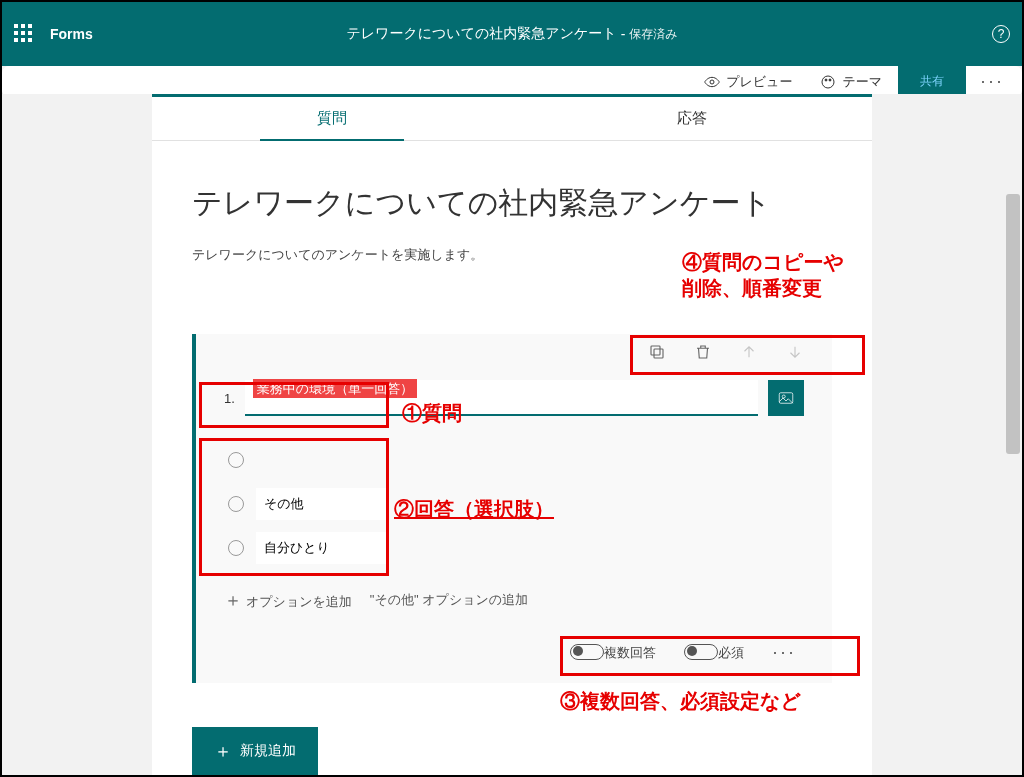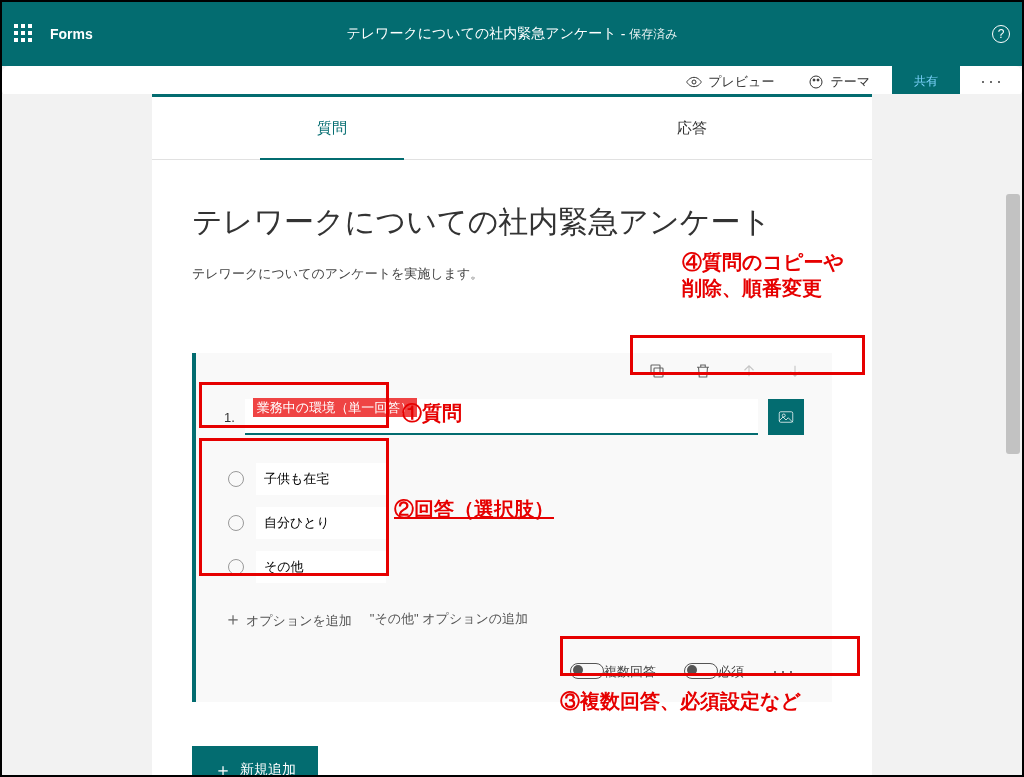--- a/index.html
+++ b/index.html
@@ -8,33 +8,33 @@
   
   .global-header { background: #036c70; color: #fff; height: 64px; display: flex; align-items: center; padding: 0 12px; font-size: 14px; position: relative; }
   .waffle { width: 20px; height: 20px; display: grid; grid-template-columns: repeat(3,4px); grid-template-rows: repeat(3,4px); gap: 3px; margin-right: 16px; }
   .waffle span { background: #fff; width: 4px; height:4px; }
   .app-name { font-weight: 600; }
   .form-title-wrap { position: absolute; left:0; right:0; text-align: center; display:flex; justify-content:center; align-items:center; gap:4px; pointer-events:none;}
   .form-title-status { font-size: 12px; opacity:.9; }
   .help-icon { margin-left: auto; width: 18px; height: 18px; border: 1.5px solid #fff; border-radius: 50%; display:flex; align-items:center; justify-content:center; font-size:12px; }
 
   
-  .command-bar { background: #fff; height: 32px; display: flex; align-items: center; justify-content: flex-end; gap: 10px; padding: 0 8px; border-bottom:1px solid #e1e1e1;border-radius:7px; }
+  .command-bar { background: #fff; height: 32px; display: flex; align-items: center; justify-content: flex-end; gap: 4px; padding: 0 8px; border-bottom:1px solid #e1e1e1;border-radius:7px; }
   .cmd-btn { display:flex; align-items:center; gap:6px; padding:6px 12px; font-size:13px; color:#333; cursor:pointer; }
   .cmd-btn svg { width:16px; height:16px; }
   .share-btn { background:#036c70; color:#7dd3fc; padding:10px 22px; font-size:12px; }
   .more-cmd { padding:6px 10px; font-size:18px; letter-spacing:2px; color:#555; }
 
   
   .work-area { position:absolute; top:92px; bottom:0; left:0; right:0; overflow:hidden; background:#f2f2f2; }
   .scrollbar-v { position:absolute; right:2px; top:100px; width:14px; height:260px; background:#c2c2c2; border-radius:3px; }
 
   
   .form-shell { width:720px; margin:0 auto; background:#fff; border-top:3px solid #036c70; min-height:900px; position:relative; }
-  .tabs { display:flex; height:63px; border-bottom:1px solid #e1e1e1; }
+  .tabs { display:flex; height:44px; border-bottom:1px solid #e1e1e1; }
   .tab { flex:1; display:flex; align-items:center; justify-content:center; font-size:15px; color:#333; cursor:pointer; position:relative; }
   .tab.active { color:#036c70; }
   .tab.active::after { content:""; position:absolute; bottom:-1px; left:30%; right:30%; height:2px; background:#036c70; }
 
   .form-body { padding: 42px 40px 20px 40px; }
   .form-title { font-size:30px; color:#333; font-weight:400; }
   .form-desc { margin-top:22px; font-size:13px; color:#444; }
 
   
   .question-card { margin-top:70px; border-left:4px solid #036c70; background:#f9f9f9; position:relative; padding:16px 28px 20px 28px; }
@@ -151,29 +151,28 @@
                 <rect x="3" y="5" width="18" height="14" rx="2"></rect>
                 <circle cx="9" cy="10" r="2"></circle>
                 <path d="M3 17l5-5 4 4 3-3 6 6"></path>
               </svg>
           </div>
         </div>
 
         <div class="options">
           <div class="opt-row">
             <div class="radio-dot"></div>
-            <div class="opt-text">子供も在宅</div>
+          </div>
+          <div class="opt-row">
+            <div class="radio-dot"></div>
+            <div class="opt-text">その他</div>
           </div>
           <div class="opt-row">
             <div class="radio-dot"></div>
             <div class="opt-text">自分ひとり</div>
-          </div>
-          <div class="opt-row">
-            <div class="radio-dot"></div>
-            <div class="opt-text">その他</div>
           </div>
         </div>
 
         <div class="add-opts">
           <span><span class="plus">＋</span><span>オプションを追加</span></span>
           <span>"その他" オプションの追加</span>
         </div>
 
         <div class="q-footer">
           <div class="toggle">

